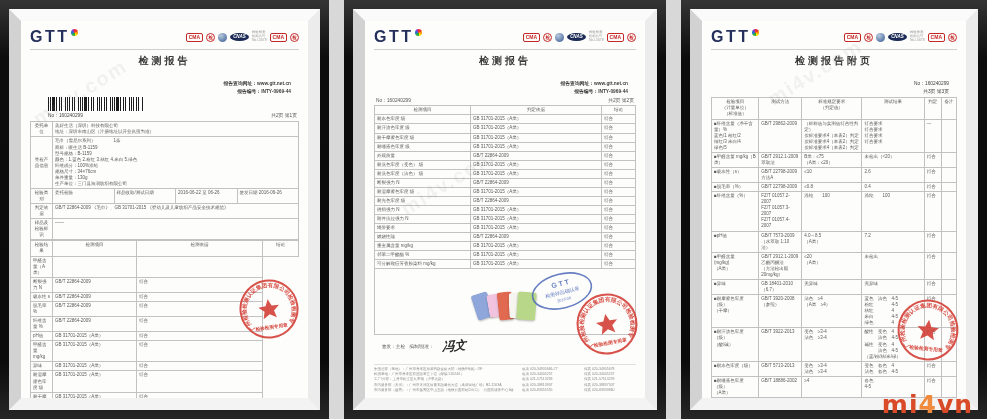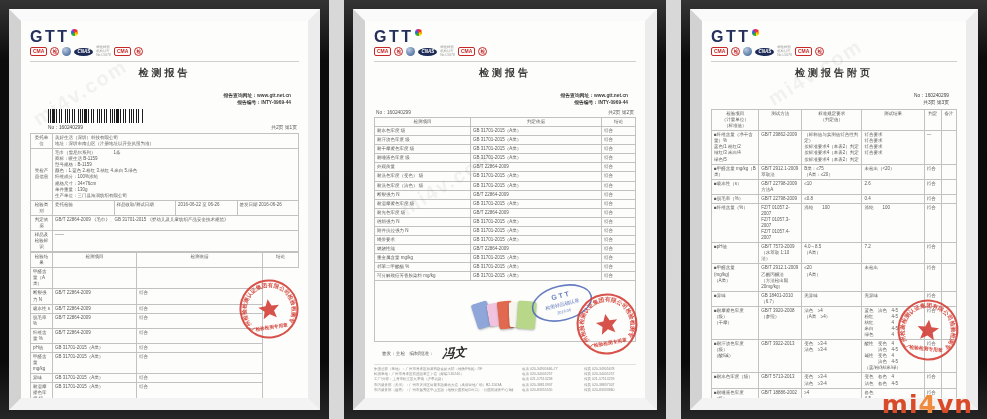--- a/index.html
+++ b/index.html
@@ -32,21 +32,21 @@
   .paper {
     width:100%; height:100%;
     background:#fdfdfb;
     position:relative;
     padding:7px 9px 5px 9px;
     overflow:hidden;
     display:flex; flex-direction:column;
     color:#4a4a4a;
   }
   
-  .doc-header { display:flex; align-items:flex-start; justify-content:space-between; margin-bottom:2px;flex-direction:column; }
+  .doc-header { display:flex; align-items:center; justify-content:space-between; margin-bottom:2px; }
   .gtt { font-size:16px; font-weight:800; letter-spacing:2.5px; color:#25305c; display:flex; align-items:flex-start; }
   .gtt-dot { width:7px; height:7px; border-radius:50%; margin-left:1px; margin-top:1px;
     background:conic-gradient(#e33 0 18%, #f90 18% 34%, #fd0 34% 50%, #3a3 50% 66%, #27c 66% 84%, #93c 84% 100%); }
   .marks { display:flex; align-items:center; gap:3px; }
   .cma { border:1px solid #c62828; color:#c62828; font-weight:700; font-size:5px; padding:1px 2px; border-radius:2px; line-height:1; }
   .seal-round { width:9px; height:9px; border:1px solid #c62828; border-radius:50%; color:#c62828;
     font-size:4.5px; line-height:8px; text-align:center; font-weight:700; }
   .ilac { width:9px; height:9px; border-radius:50%; background:radial-gradient(circle at 35% 30%, #b9cade, #5b7aa8 70%); }
   .cnas { background:#1c2b56; color:#fff; font-size:4.5px; font-weight:700; font-style:italic;
     padding:1.5px 3px; border-radius:60% / 65%; line-height:1; }

